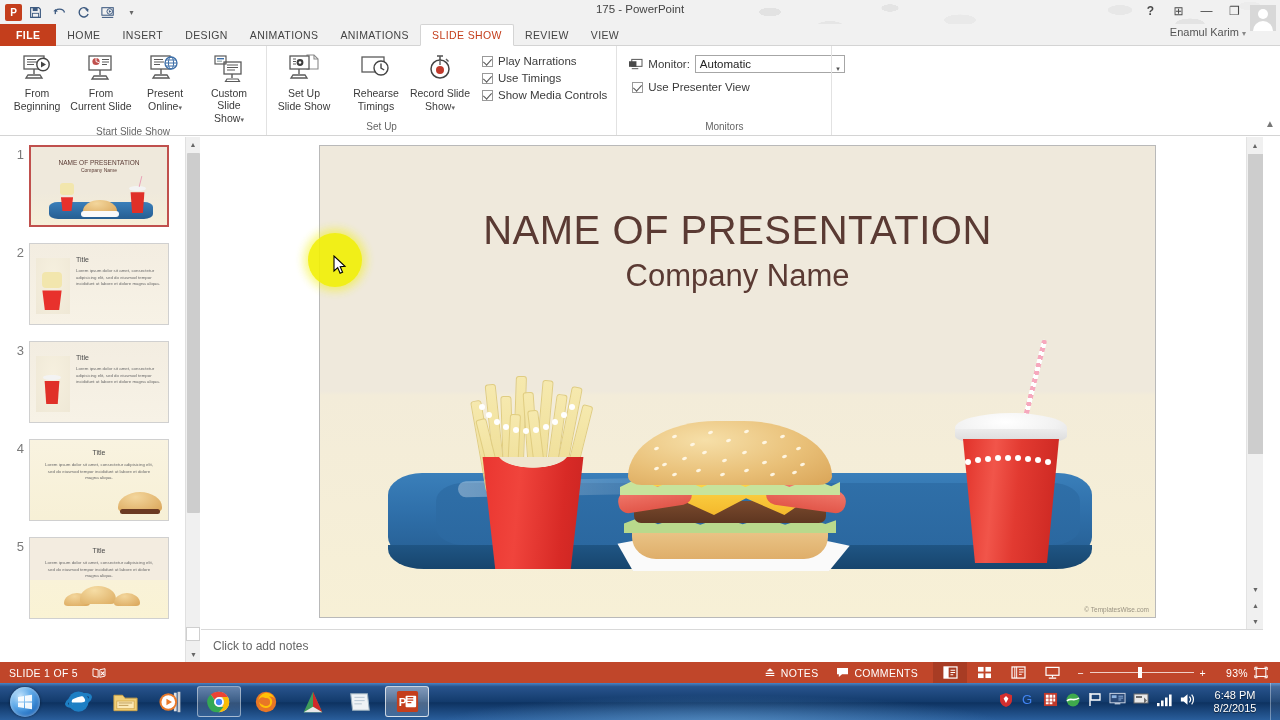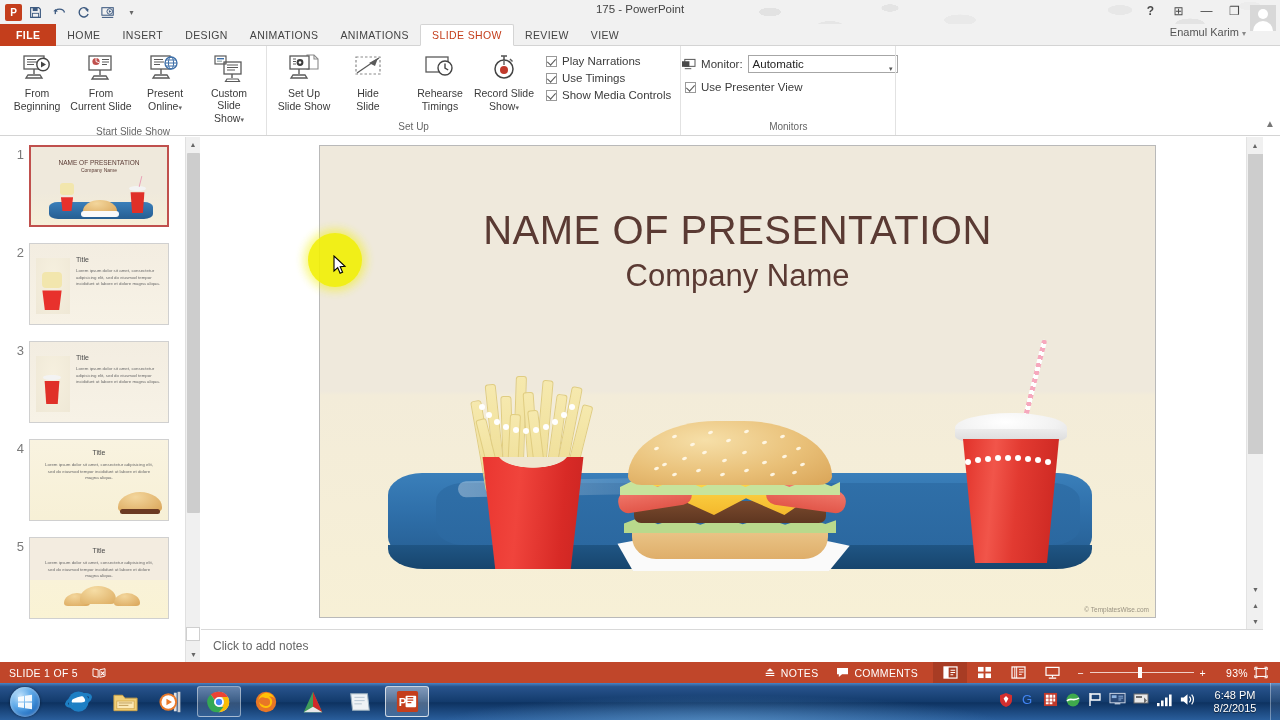--- a/index.html
+++ b/index.html
@@ -525,31 +525,20 @@
               <circle cx="13" cy="8.5" r="3.4" fill="#3d3d3d"></circle>
               <circle cx="13" cy="8.5" r="1.3" fill="#fff"></circle>
               <path d="M6 5h3M6 7.5h3M6 10h3" stroke="#5a5a5a" stroke-width="1"></path>
               <path d="M12 15v5" stroke="#5a5a5a" stroke-width="1.4"></path>
               <path d="M6 21h12l2 3H4z" fill="none" stroke="#5a5a5a" stroke-width="1.3"></path>
             </svg>
           </span>
           <span class="lbl">Set Up</span>
           <span class="lbl">Slide Show</span>
         </div>
-        <div class="bigbtn">
-          <span class="ico">
-            <svg class="svgico" width="34" height="30" viewBox="0 0 34 30">
-              <rect x="5" y="3" width="24" height="17" fill="none" stroke="#8a8a8a" stroke-width="1.2" stroke-dasharray="2.5 2"></rect>
-              <path d="M6 19 L28 4" stroke="#5a5a5a" stroke-width="1.3"></path>
-              <path d="M18 9 L27 4 L24 12 Z" fill="#5a5a5a"></path>
-            </svg>
-          </span>
-          <span class="lbl">Hide</span>
-          <span class="lbl">Slide</span>
-        </div>
         <div class="bigbtn" style="margin-left:8px;">
           <span class="ico">
             <svg class="svgico" width="34" height="30" viewBox="0 0 34 30">
               <rect x="3" y="3" width="22" height="15" fill="none" stroke="#5a5a5a" stroke-width="1.3"></rect>
               <circle cx="22" cy="14" r="7" fill="#fff" stroke="#444" stroke-width="1.4"></circle>
               <path d="M22 9.5V14l3.2 2" stroke="#444" stroke-width="1.4" fill="none"></path>
             </svg>
           </span>
           <span class="lbl">Rehearse</span>
           <span class="lbl">Timings</span>
@@ -581,21 +570,21 @@
           </div>
           <div class="chk">
             <span class="chkbox on"></span>
             <span>Show Media Controls</span>
           </div>
         </div>
       </div>
       <div class="rgroup-label" style="margin-left:-120px;">Set Up</div>
     </div>
 
-    <div class="rgroup" style="width:215px;align-items:center;">
+    <div class="rgroup" style="width:215px;">
       <div class="rgroup-body" style="flex-direction:column;">
         <div class="mon-row">
           <span>
             <svg class="svgico" width="15" height="13" viewBox="0 0 16 14">
                 <rect x="4" y="1.5" width="11" height="7.5" fill="#fff" stroke="#5a5a5a" stroke-width="1.1"></rect>
                 <rect x="1" y="3.5" width="8" height="6" fill="#4a4a4a"></rect>
                 <path d="M4 11.5h7" stroke="#5a5a5a" stroke-width="1.1"></path>
               </svg>
           </span>
           <span>Monitor:</span>

